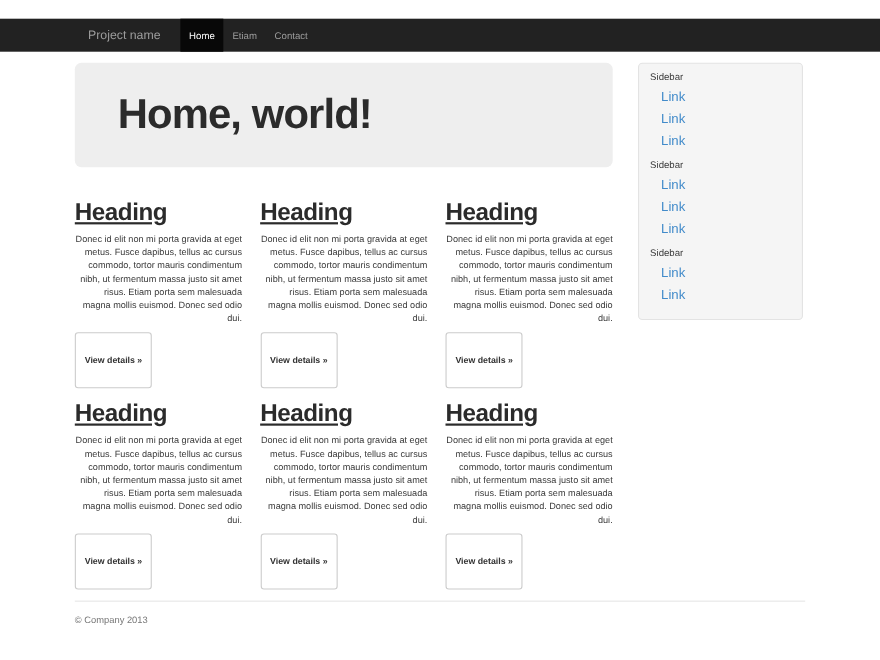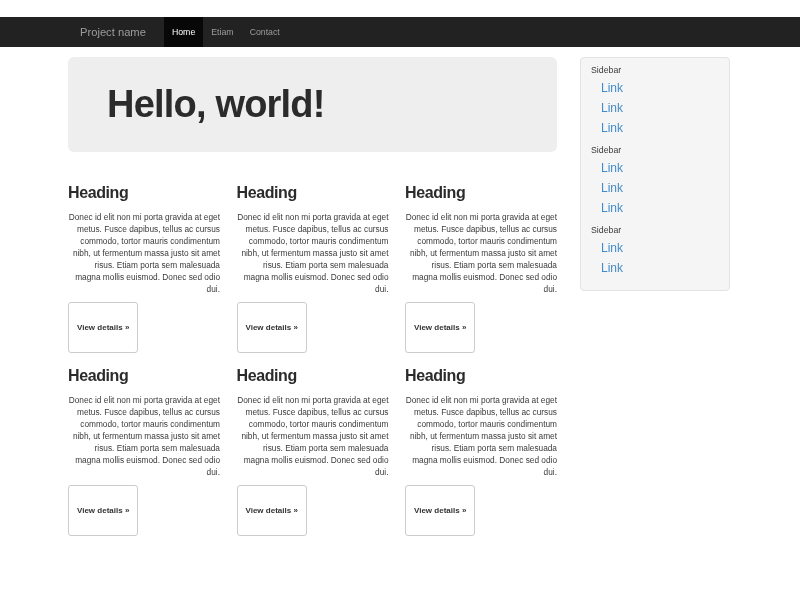--- a/index.html
+++ b/index.html
@@ -40,22 +40,22 @@
   .jumbotron h1 {
     margin: 0; font-size: 38px; line-height: 41px;
     font-weight: bold; letter-spacing: -0.8px; color: #2b2b2b;
   }
   .jumbotron p { margin: 12px 0 0; font-size: 11.5px; line-height: 21px; color: #404040; }
 
   
   .cards-grid { display: grid; grid-template-columns: repeat(3, 152px); column-gap: 16.5px; }
   .cards-grid.second { margin-top: 12px; }
   .card h2 {
-    margin: 0 0 7px; font-size: 16px; line-height: 22px;
-    font-weight: bold; letter-spacing: -0.4px; color: #2b2b2b;
+    margin: 0 0 7px; font-size: 22px; line-height: 22px;
+    font-weight: bold; letter-spacing: -0.4px; color: #2b2b2b; text-decoration: underline;
   }
   .card p { margin: 0 0 7px; font-size: 8.3px; line-height: 12px; color: #3a3a3a; text-align: right; }
   .btn {
     display: inline-block; font-family: inherit;
     font-size: 8px; font-weight: bold; color: #333;
     background: #ffffff; border: 1px solid var(--button-border, #cccccc);
     border-radius: 3px; padding: 20px 8px; cursor: pointer; white-space: nowrap;
   }
 
   
@@ -92,21 +92,21 @@
     </ul>
   </div>
 </div>
 
 <div class="container">
   <div class="row">
 
     <div class="main-col">
 
       <div class="jumbotron">
-        <h1>Hello, world!</h1>
+        <h1>Home, world!</h1>
       </div>
 
       <div class="cards-grid">
         <div class="card">
           <h2>Heading</h2>
           <p>Donec id elit non mi porta gravida at eget metus. Fusce dapibus, tellus ac cursus commodo, tortor mauris condimentum nibh, ut fermentum massa justo sit amet risus. Etiam porta sem malesuada magna mollis euismod. Donec sed odio dui.</p>
           <button class="btn">View details »</button>
         </div>
         <div class="card">
           <h2>Heading</h2>
@@ -155,13 +155,16 @@
       </div>
       <div class="sidebar-group">
         <div class="sidebar-header">Sidebar</div>
         <div class="sidebar-link">Link</div>
         <div class="sidebar-link">Link</div>
       </div>
     </div>
 
   </div>
 
+  <div class="footer">
+    <p>© Company 2013</p>
+  </div>
 </div>
 
 </body></html>

